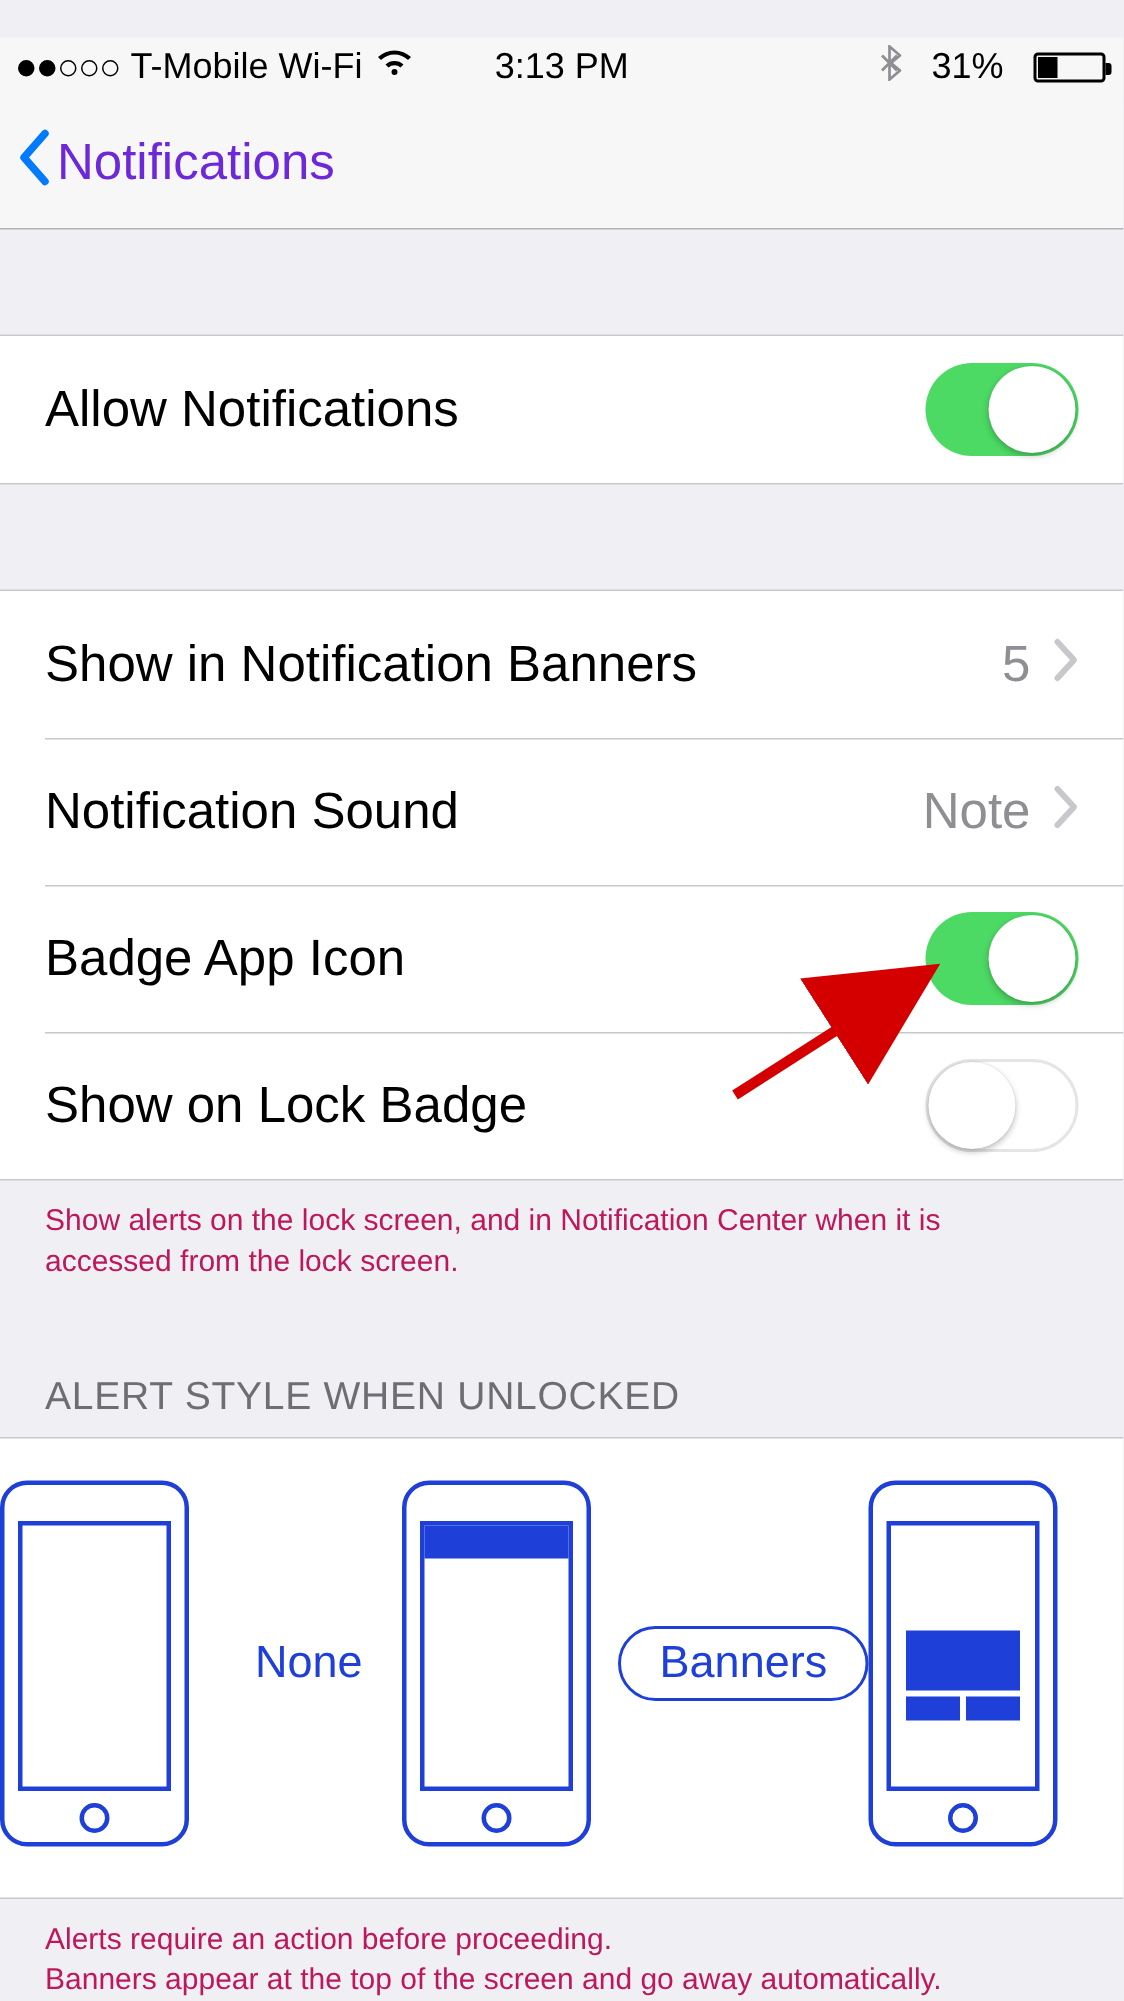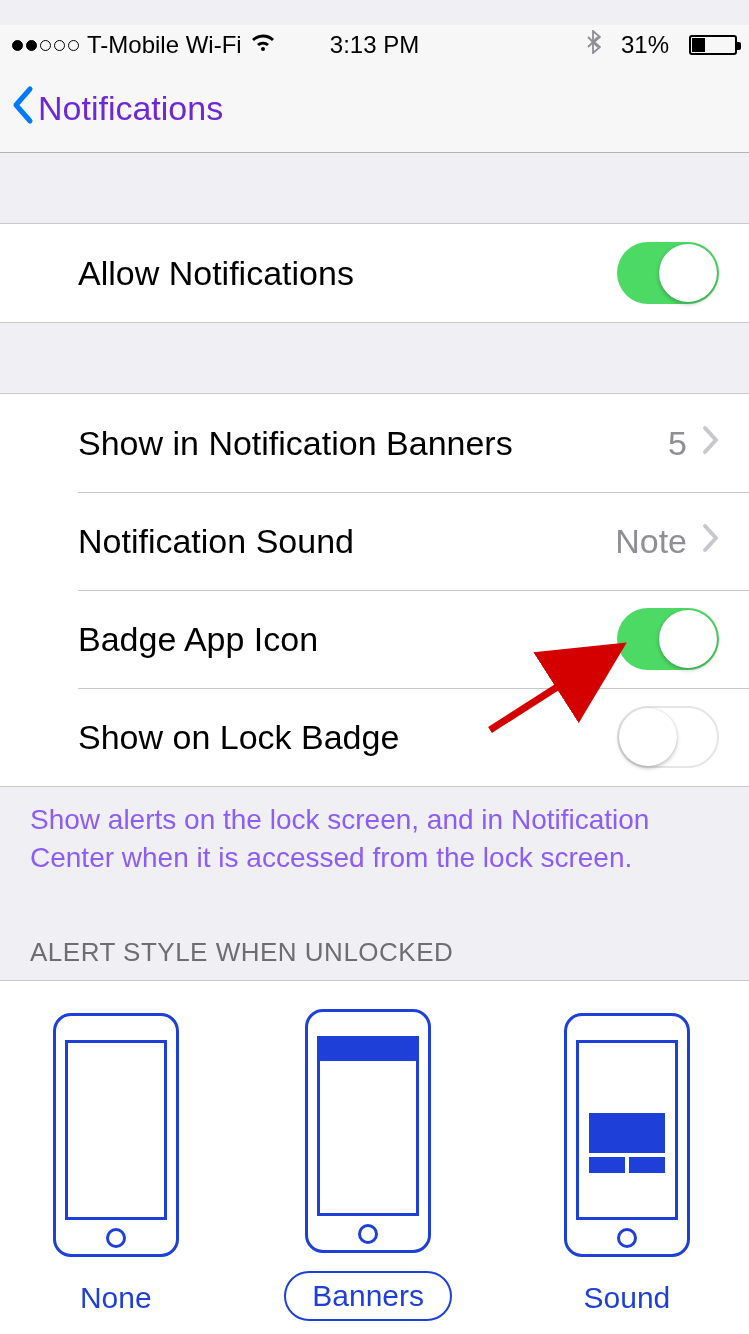--- a/index.html
+++ b/index.html
@@ -13,35 +13,35 @@
   .status-right { display: flex; align-items: center; gap: 20px; }
   .battery { width: 48px; height: 20px; border: 2px solid #000; border-radius: 3px; position: relative; display: inline-block; }
   .battery::after { content:""; position:absolute; right:-6px; top:5px; width:4px; height:8px; background:#000; border-radius:0 2px 2px 0; }
   .battery-fill { position:absolute; left:1px; top:1px; bottom:1px; width: 30%; background:#000; }
   .nav-bar { height: 88px; background: #f7f7f8; border-bottom: 1px solid #b2b2b2; position: relative; display:flex; align-items:center; }
   .back-btn { display:flex; align-items:center; color:#6d28d9; font-size:34px; padding-left:10px; cursor:pointer; }
   .back-chevron { font-size: 44px; font-weight: 300; margin-right: 4px; line-height:1; }
   .nav-title { position:absolute; left:50%; transform:translateX(-50%); font-size:34px; font-weight:600; color:#000; }
   .spacer { height: 70px; }
   .group { background:#fff; border-top:1px solid #c8c7cc; border-bottom:1px solid #c8c7cc; }
-  .row { min-height: 98px; display:flex; align-items:center; padding: 0 30px; font-size:34px; color:#000; position:relative;margin-left:48px; }
+  .row { min-height: 98px; display:flex; align-items:center; padding: 0 30px; font-size:34px; color:#000; position:relative; }
   .row + .row::before { content:""; position:absolute; left:30px; right:0; top:0; height:1px; background:#c8c7cc; }
   .row .value { margin-left:auto; color:#8e8e93; font-size:34px; }
   .chevron-right { color:#c7c7cc; font-size:36px; margin-left:14px; }
   .toggle { margin-left:auto; width:102px; height:62px; border-radius:31px; position:relative; }
   .toggle.on { background:#4cd964; }
   .toggle.off { background:#fff; border:2px solid #e5e5e5; }
   .knob { width:58px; height:58px; border-radius:50%; background:#fff; position:absolute; top:2px; box-shadow:0 2px 4px rgba(0,0,0,0.25), 0 0 1px rgba(0,0,0,0.15); }
   .toggle.on .knob { right:2px; }
   .toggle.off .knob { left:0px; top:0px; }
-  .footer-text { padding: 14px 36px 0 30px; font-size:28px; color:#8b5cf6; line-height:1.35; }
+  .footer-text { padding: 14px 36px 0 30px; font-size:20px; color:#be185d; line-height:1.35; }
   .section-header { padding: 60px 30px 12px 30px; font-size:26px; color:#6d6d72; letter-spacing:0.5px; }
   .alert-style-panel { background:#fff; border-top:1px solid #c8c7cc; border-bottom:1px solid #c8c7cc; padding: 28px 0 34px 0; }
   .style-row { display:flex; justify-content:space-around; align-items:flex-end; }
-  .style-opt { display:flex; flex-direction:column; align-items:center; gap:18px; cursor:pointer; }
+  .style-opt { display:flex; flex-direction:row; align-items:center; gap:18px; cursor:pointer; }
   .phone { width:126px; height:244px; border:3px solid #1e3fd8; border-radius:18px; position:relative; background:#fff; }
   .phone .screen { position:absolute; top:24px; left:9px; right:9px; bottom:34px; border:3px solid #1e3fd8; }
   .phone .home { position:absolute; bottom:6px; left:50%; transform:translateX(-50%); width:20px; height:20px; border:3px solid #1e3fd8; border-radius:50%; }
   .banner-bar { position:absolute; top:0; left:0; right:0; height:22px; background:#1e3fd8; }
   .alert-box { position:absolute; left:10px; right:10px; top:70px; height:40px; background:#1e3fd8; }
   .alert-btns { position:absolute; left:10px; right:10px; top:114px; height:16px; display:flex; gap:4px; }
   .alert-btns div { flex:1; background:#1e3fd8; }
   .style-label { font-size:30px; color:#1e3fd8; padding:6px 26px; border-radius:30px; }
   .style-label.selected { border:2px solid #1e3fd8; }
   .arrow-annot { position:absolute; pointer-events:none; }

